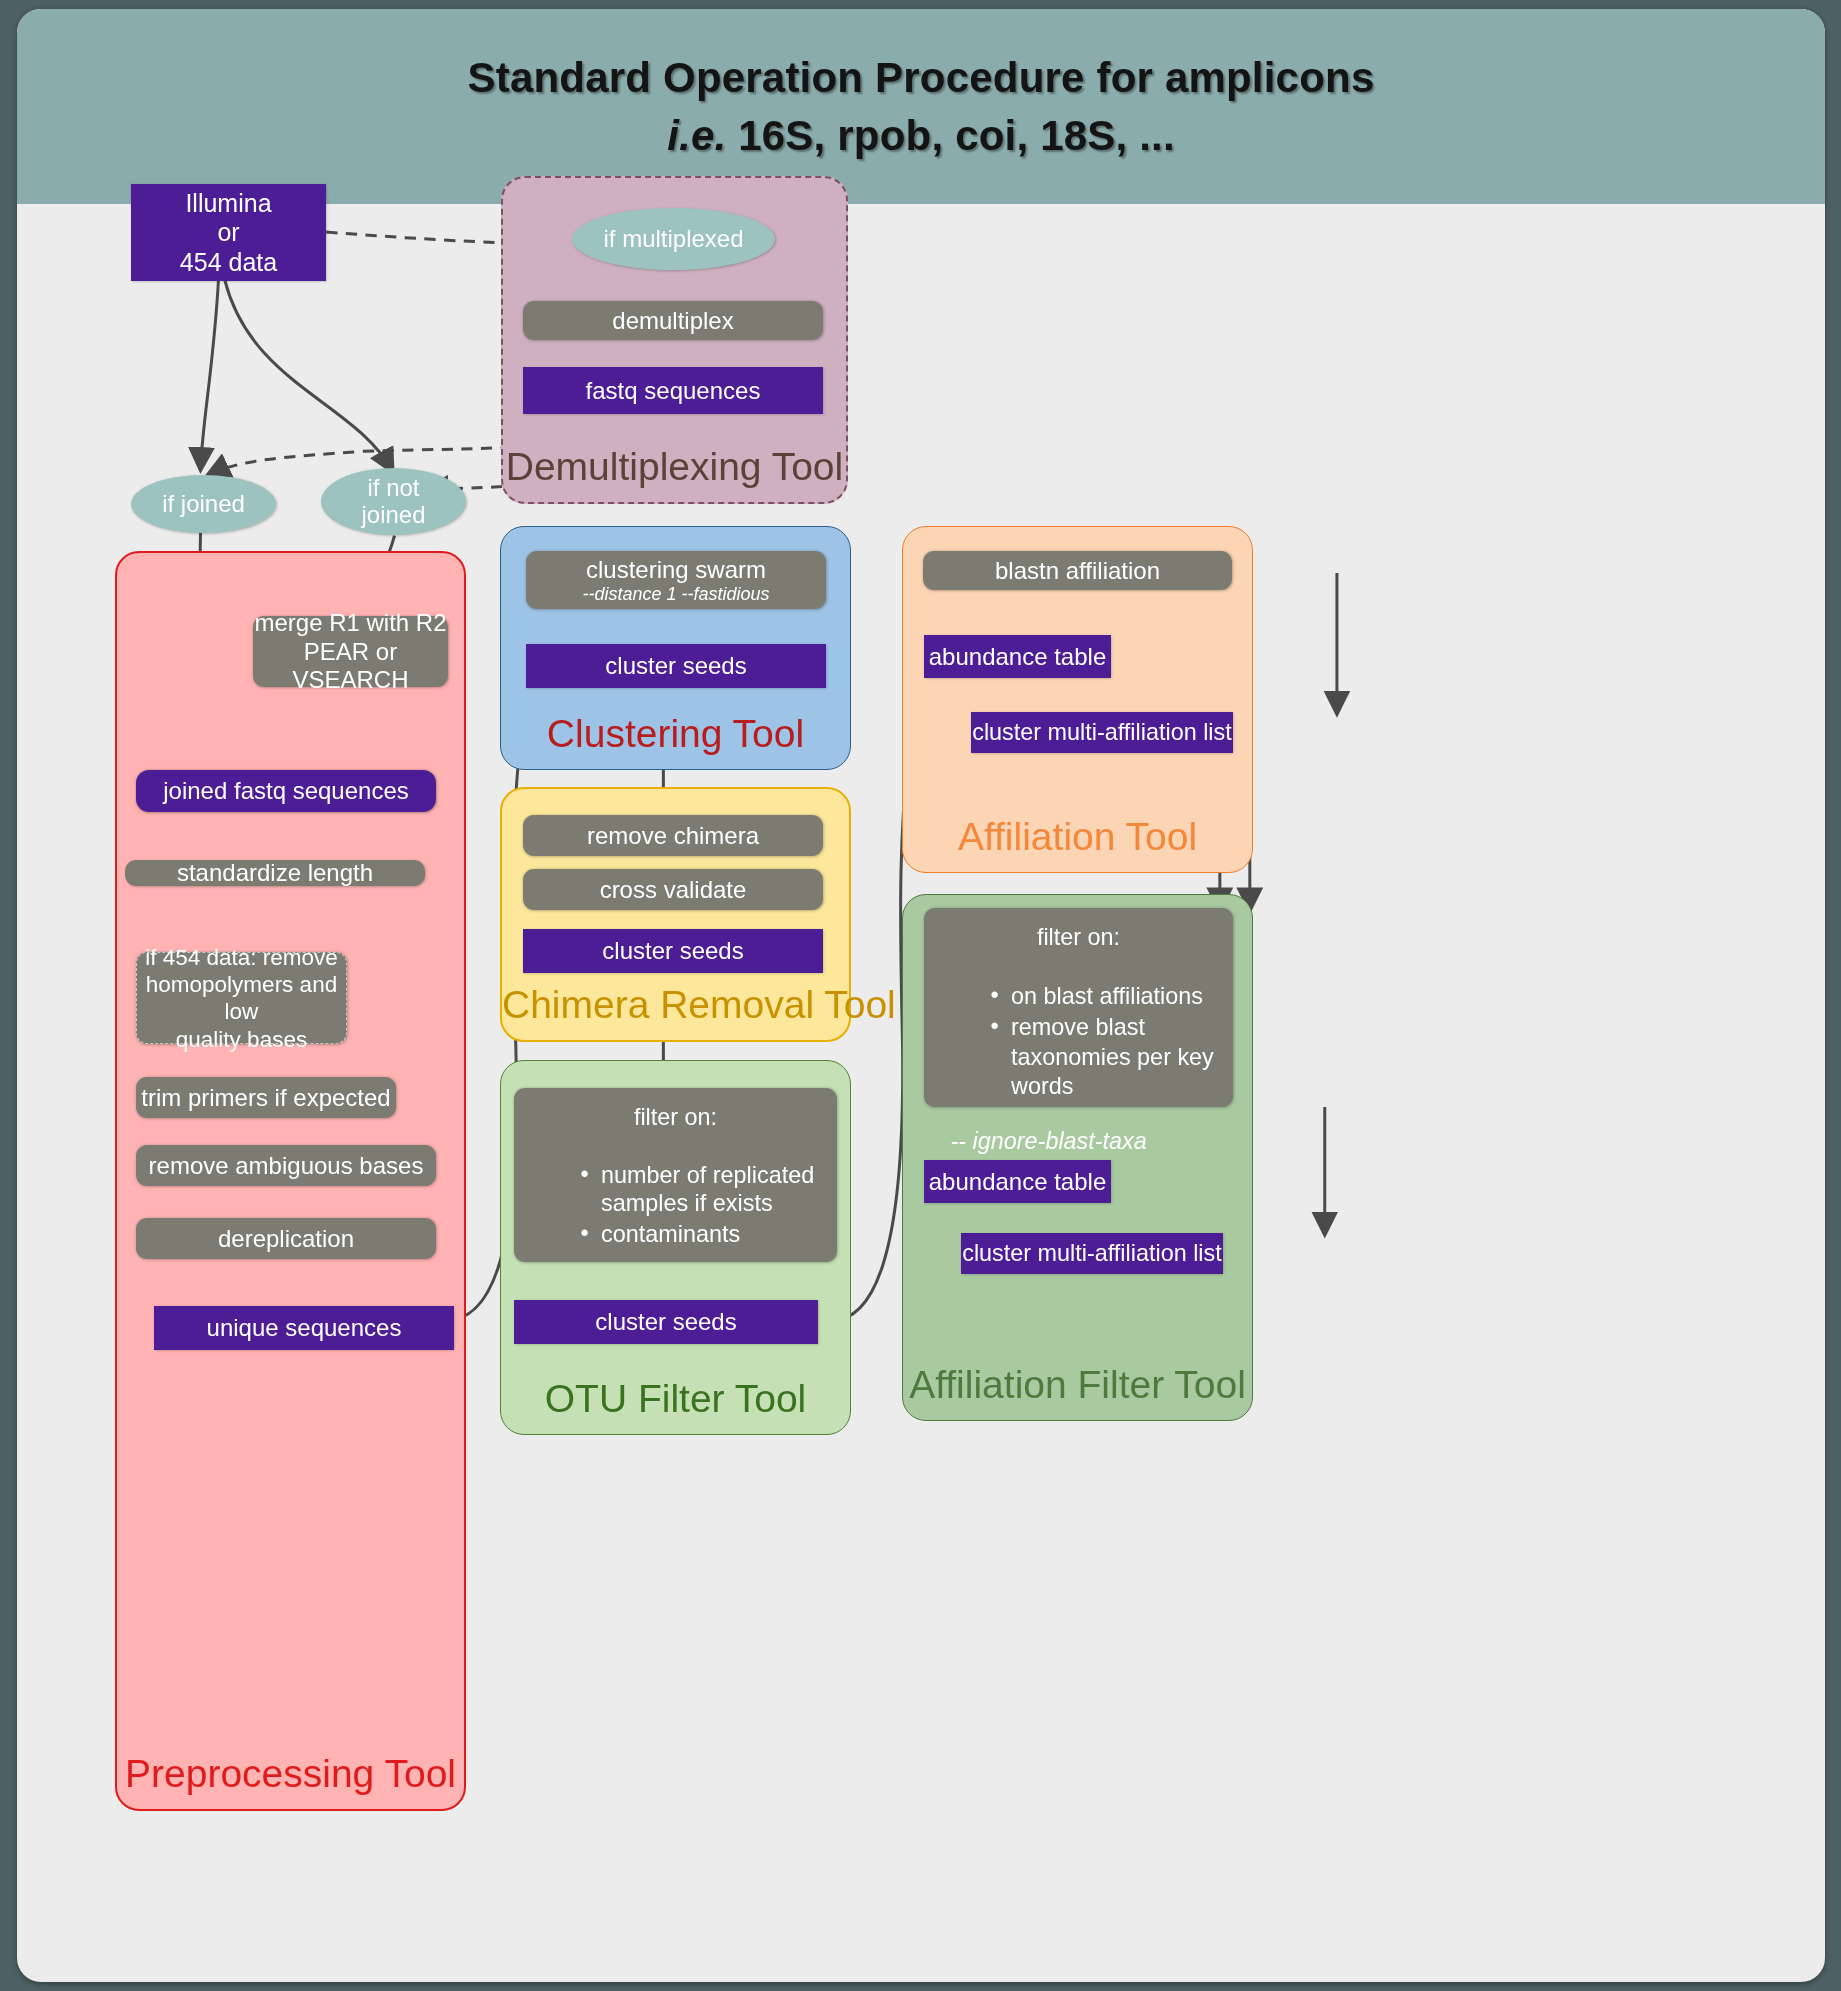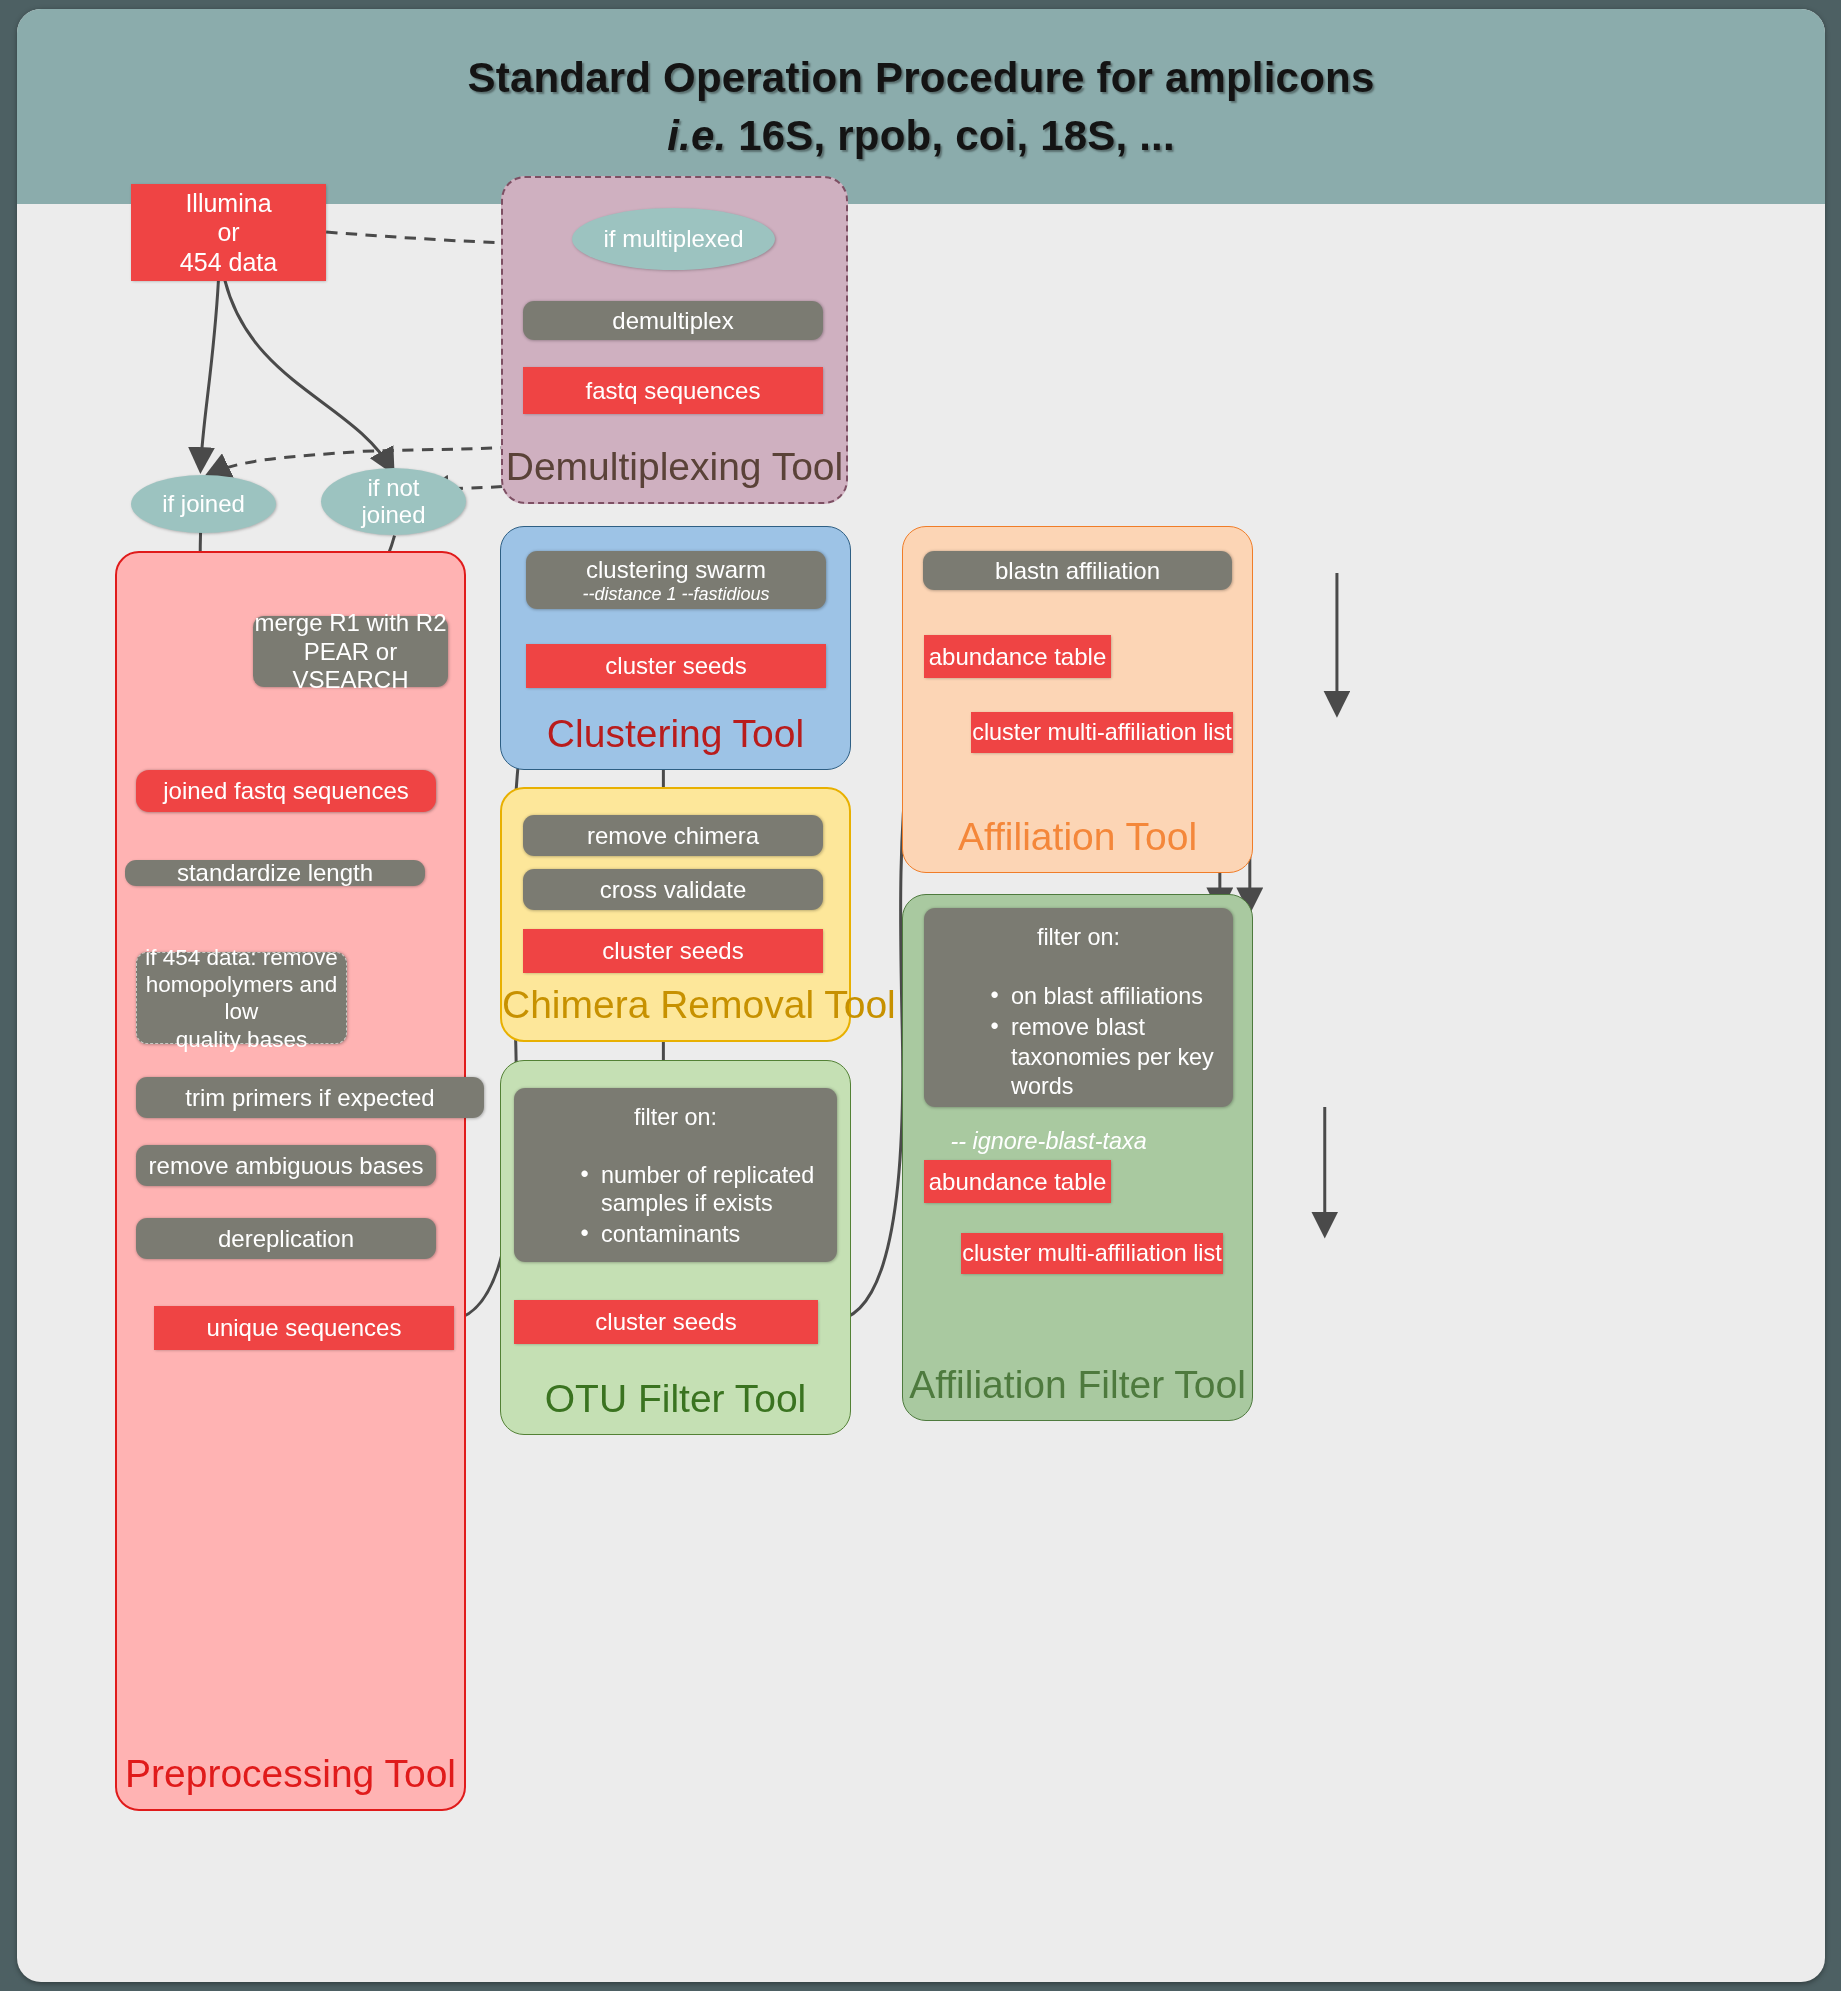--- a/index.html
+++ b/index.html
@@ -32,21 +32,21 @@
   }
   .header .line .ital{font-style:italic;}
 
   
   .node{
     position:absolute;box-sizing:border-box;
     display:flex;flex-direction:column;align-items:center;justify-content:center;
     color:#fff;text-align:center;line-height:1.18;
     font-size:24px;
   }
-  .node.dark{background:#ef4444;box-shadow:0.9px 0.9px 2.8px rgba(0,0,0,.3);}
+  .node.dark{background:#4c1d95;box-shadow:0.9px 0.9px 2.8px rgba(0,0,0,.3);}
   .node.gray{background:#7b7b72;border-radius:11.2px;box-shadow:0.9px 0.9px 2.8px rgba(0,0,0,.25);}
   .node.gray.dashed{border:1.9px dashed #c9c9c4;}
   .node.ellipse{
     background:#9cc3c0;border-radius:50%;box-shadow:0.9px 0.9px 2.8px rgba(0,0,0,.25);
   }
   .node .sub{font-style:italic;font-size:18px;}
 
   
   .panel{
     position:absolute;box-sizing:border-box;border-radius:24px;
@@ -211,21 +211,21 @@
       <span>joined fastq sequences</span>
     </div>
     <div class="node gray" style="left:108px;top:851px;width:300px;height:26px;">
       <span>standardize length</span>
     </div>
     <div class="node gray dashed" style="left:119px;top:943px;width:211px;height:92px;font-size:22.5px;line-height:1.22;">
       <span style="white-space:pre-line;">if 454 data: remove
 homopolymers and low
 quality bases</span>
     </div>
-    <div class="node gray" style="left:119px;top:1068px;width:348px;height:41px;">
+    <div class="node gray" style="left:119px;top:1068px;width:260px;height:41px;">
       <span>trim primers if expected</span>
     </div>
     <div class="node gray" style="left:119px;top:1136px;width:300px;height:41px;">
       <span>remove ambiguous bases</span>
     </div>
     <div class="node gray" style="left:119px;top:1209px;width:300px;height:41px;">
       <span>dereplication</span>
     </div>
     <div class="node dark" style="left:137px;top:1297px;width:300px;height:44px;">
       <span>unique sequences</span>

